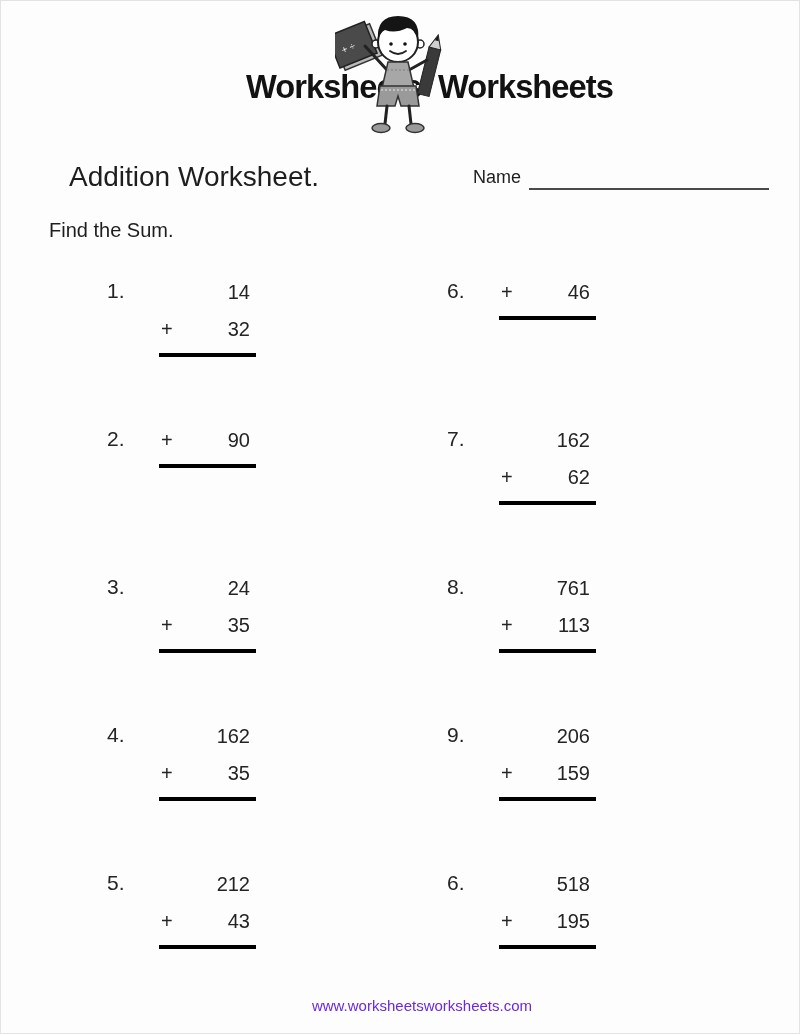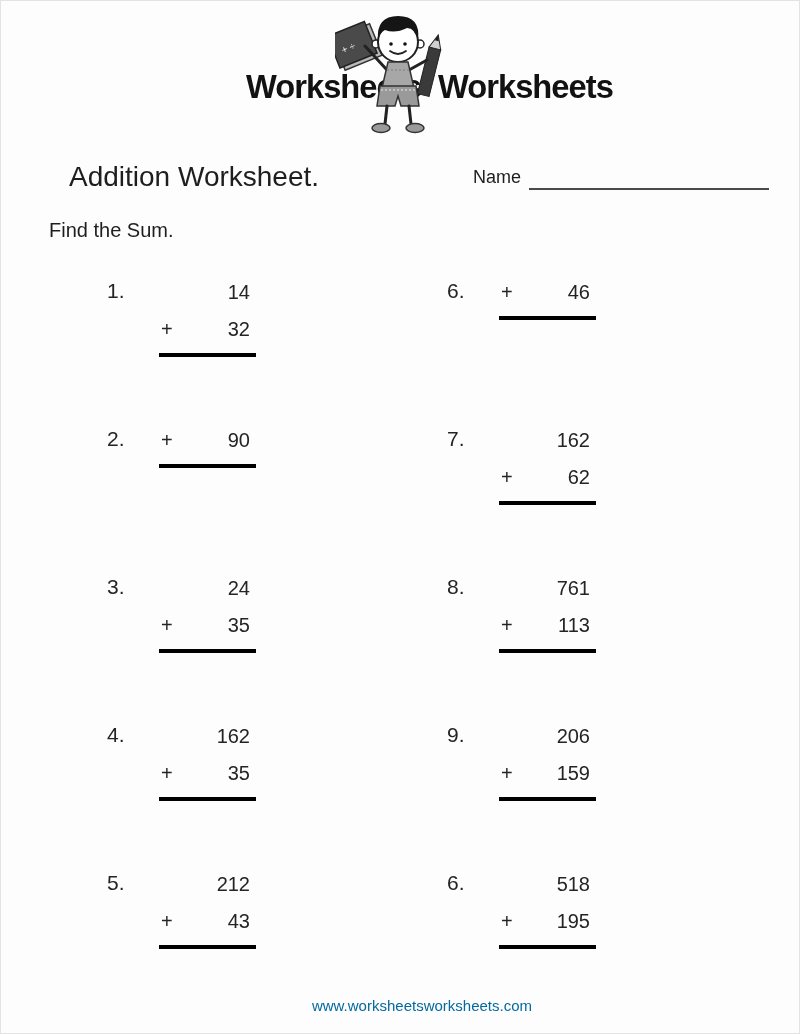--- a/index.html
+++ b/index.html
@@ -60,21 +60,21 @@
   .p-top { height: 37px; line-height: 37px; text-align: right; padding-right: 6px; }
   .p-bottom {
     height: 37px; line-height: 37px;
     display: flex; justify-content: space-between;
     padding-left: 2px; padding-right: 6px;
   }
 
   
   .footer {
     position: absolute; left: 0; right: 0; top: 996px;
-    text-align: center; font-size: 15px; color: #0369a1; padding-left: 44px;
+    text-align: center; font-size: 15px; color: #6d28d9; padding-left: 44px;
   }
 </style>
 </head>
 <body>
 
 <div class="page">
 
   <div class="logo-row">
     <span class="logo-word left">Worksheets</span>
     <span class="logo-word right">Worksheets</span>

